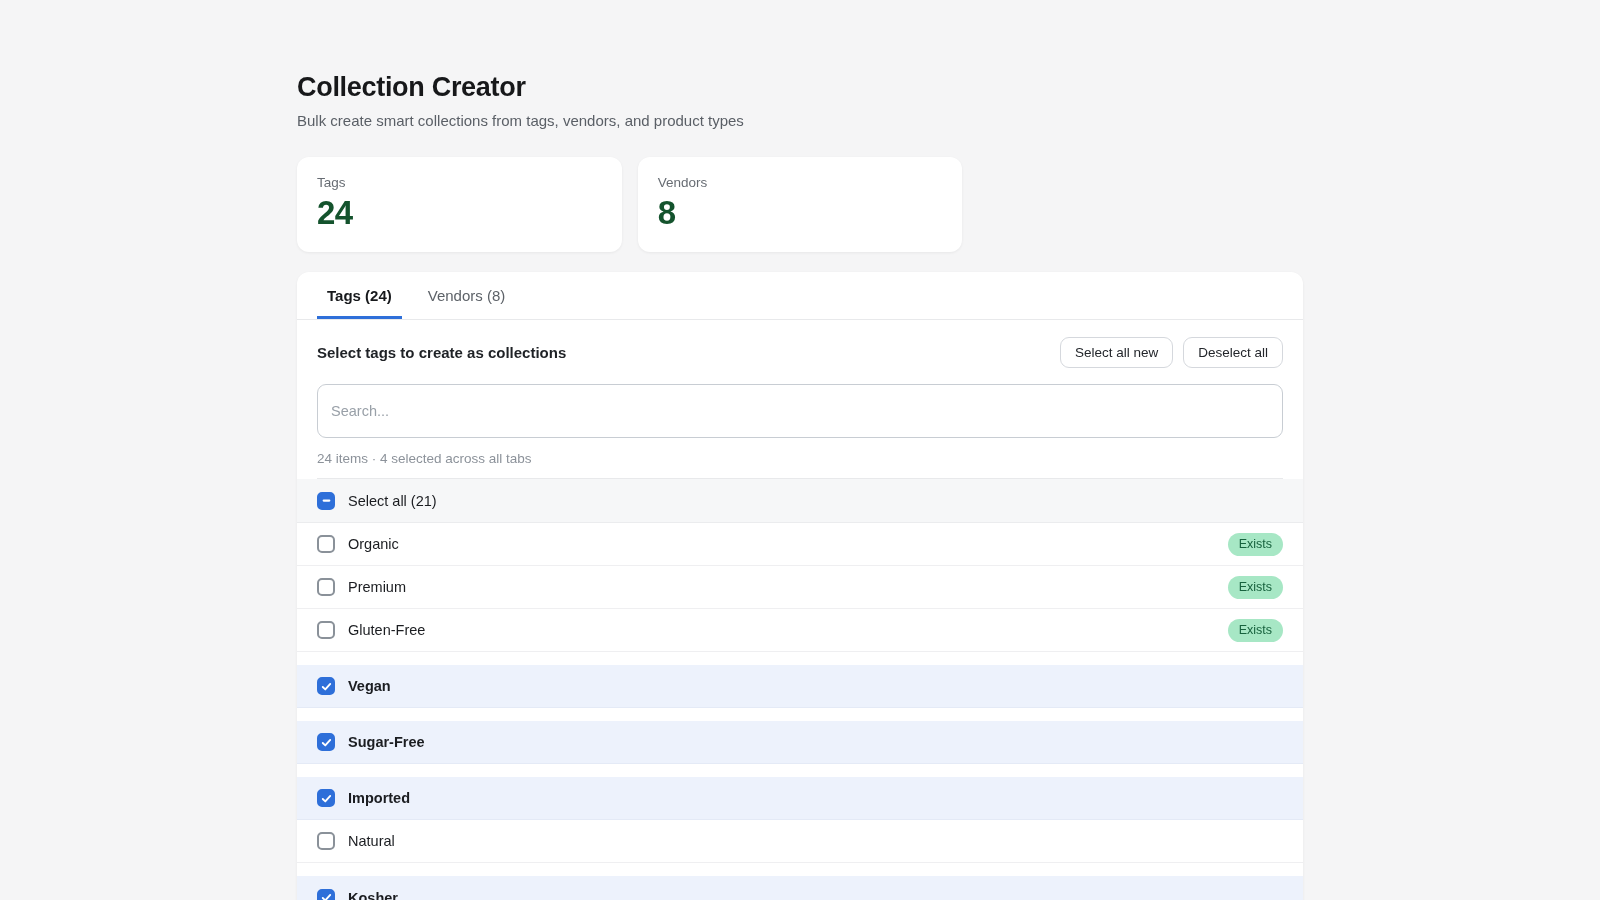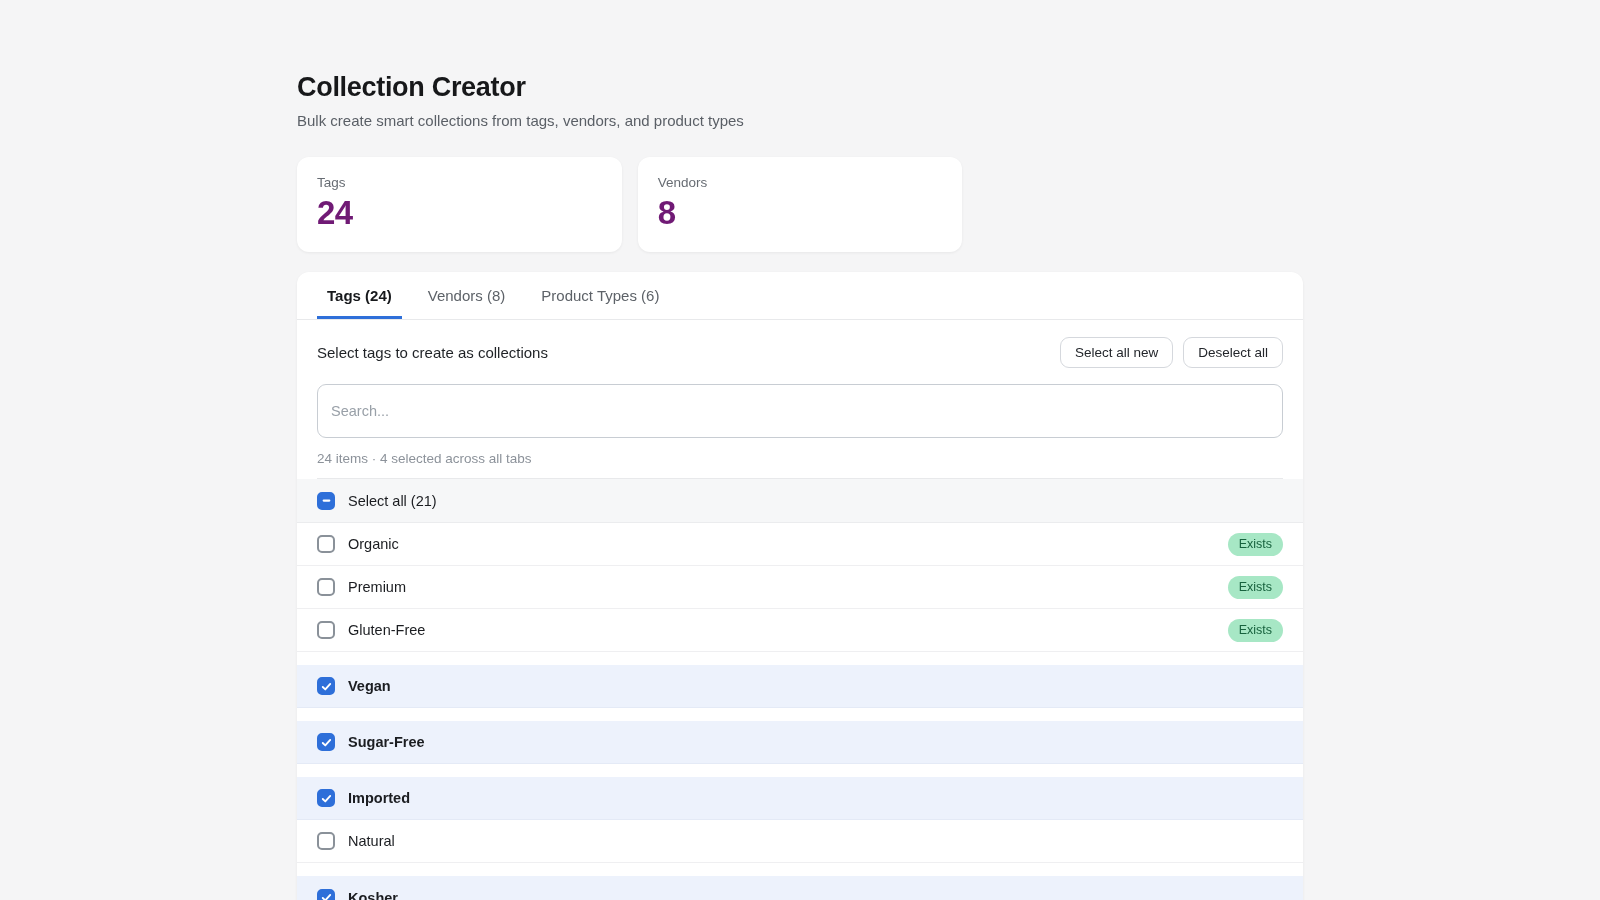--- a/index.html
+++ b/index.html
@@ -50,21 +50,21 @@
   }
   .stat-label{
     font-size:13.5px;
     color:#676c73;
   }
   .stat-value{
     margin-top:4px;
     font-size:33px;
     font-weight:800;
     letter-spacing:-0.5px;
-    color:#701a75;
+    color:#14532d;
   }
   
   .panel{
     margin-top:20px;
     background:#fff;
     border-radius:12px;
     overflow:hidden;
     box-shadow:0 1px 3px rgba(16,20,24,0.06);
   }
   .tabs{
@@ -89,21 +89,21 @@
   .section{
     padding:17px 20px 0;
   }
   .toolbar{
     display:flex;
     align-items:center;
     justify-content:space-between;
   }
   .toolbar-heading{
     font-size:15px;
-    font-weight:400;
+    font-weight:700;
     color:#1f2226;
   }
   .toolbar-actions{
     display:flex;
     gap:10px;
   }
   .btn{
     background:#fff;
     border:1px solid #d5d8dd;
     border-radius:9px;
@@ -211,21 +211,20 @@
       <div class="stat-label">Vendors</div>
       <div class="stat-value">8</div>
     </div>
   </div>
 
   <div class="panel">
 
     <div class="tabs">
       <div class="tab active">Tags (24)</div>
       <div class="tab">Vendors (8)</div>
-      <div class="tab">Product Types (6)</div>
     </div>
 
     <div class="section">
       <div class="toolbar">
         <div class="toolbar-heading">Select tags to create as collections</div>
         <div class="toolbar-actions">
           <button class="btn">Select all new</button>
           <button class="btn">Deselect all</button>
         </div>
       </div>

